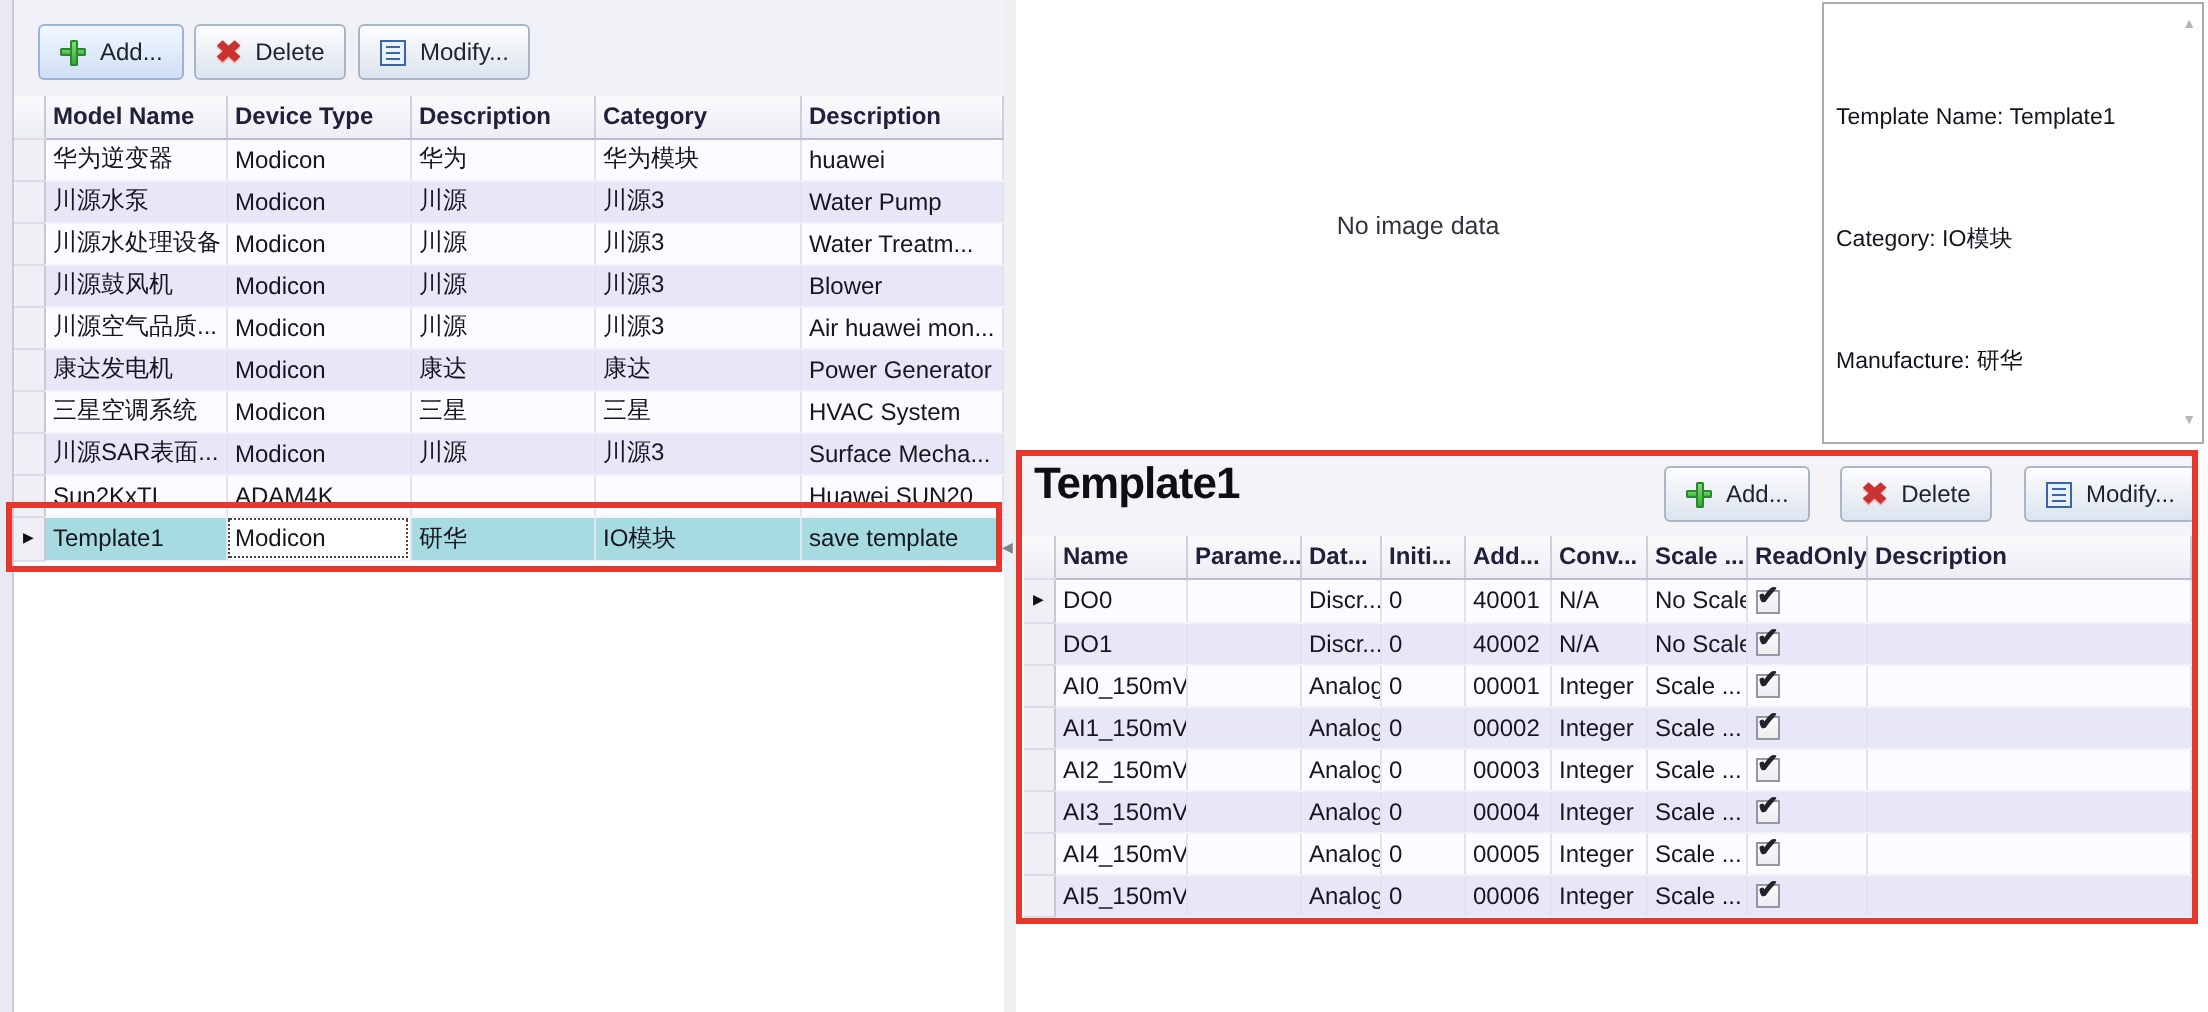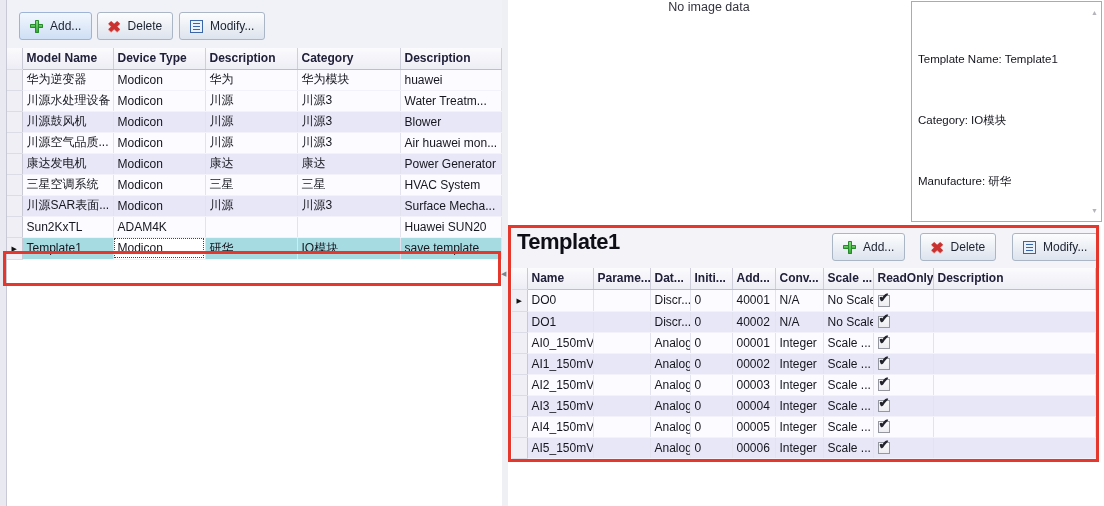--- a/index.html
+++ b/index.html
@@ -64,21 +64,21 @@
   #right-table col.c3{width:40px} #right-table col.c4{width:42px} #right-table col.c5{width:43px}
   #right-table col.c6{width:48px} #right-table col.c7{width:50px} #right-table col.c8{width:60px}
   #right-table col.c9{width:162px}
 
   
   #splitter { position:absolute; left:502px; top:0; width:6px; height:506px; background:#eef0f4; }
   #splitter .col-arrow { position:absolute; left:-1px; top:270px; font-size:7px; color:#808089; }
 
   
   #image-panel { position:absolute; left:508px; top:0; width:402px; height:225px; background:#fff;
-    display:flex; align-items:flex-start; justify-content:center; }
+    display:flex; align-items:center; justify-content:center; }
   #image-panel .ph { font-size:12.5px; color:#33333f; }
 
   
   #info-panel { position:absolute; left:911px; top:1px; width:191px; height:221px; background:#fff;
     border:1px solid #a9abb0; padding:4px 16px 4px 6px; }
   #info-panel .line { font-size:11.5px; line-height:15px; color:#14141e; white-space:nowrap; overflow:hidden;margin-top:46px; }
   #info-panel .sb-up   { position:absolute; right:3px; top:7px;    font-size:7px; color:#b4b4bc; }
   #info-panel .sb-down { position:absolute; right:3px; bottom:7px; font-size:7px; color:#b4b4bc; }
 
   
@@ -135,20 +135,28 @@
         </tr>
       </thead>
       <tbody>
         <tr>
           <td class="rowhdr"></td>
           <td>华为逆变器</td>
           <td>Modicon</td>
           <td>华为</td>
           <td>华为模块</td>
           <td>huawei</td>
+        </tr>
+        <tr class="alt">
+          <td class="rowhdr"></td>
+          <td>川源水泵</td>
+          <td>Modicon</td>
+          <td>川源</td>
+          <td>川源3</td>
+          <td>Water Pump</td>
         </tr>
         <tr>
           <td class="rowhdr"></td>
           <td>川源水处理设备</td>
           <td>Modicon</td>
           <td>川源</td>
           <td>川源3</td>
           <td>Water Treatm...</td>
         </tr>
         <tr class="alt">

